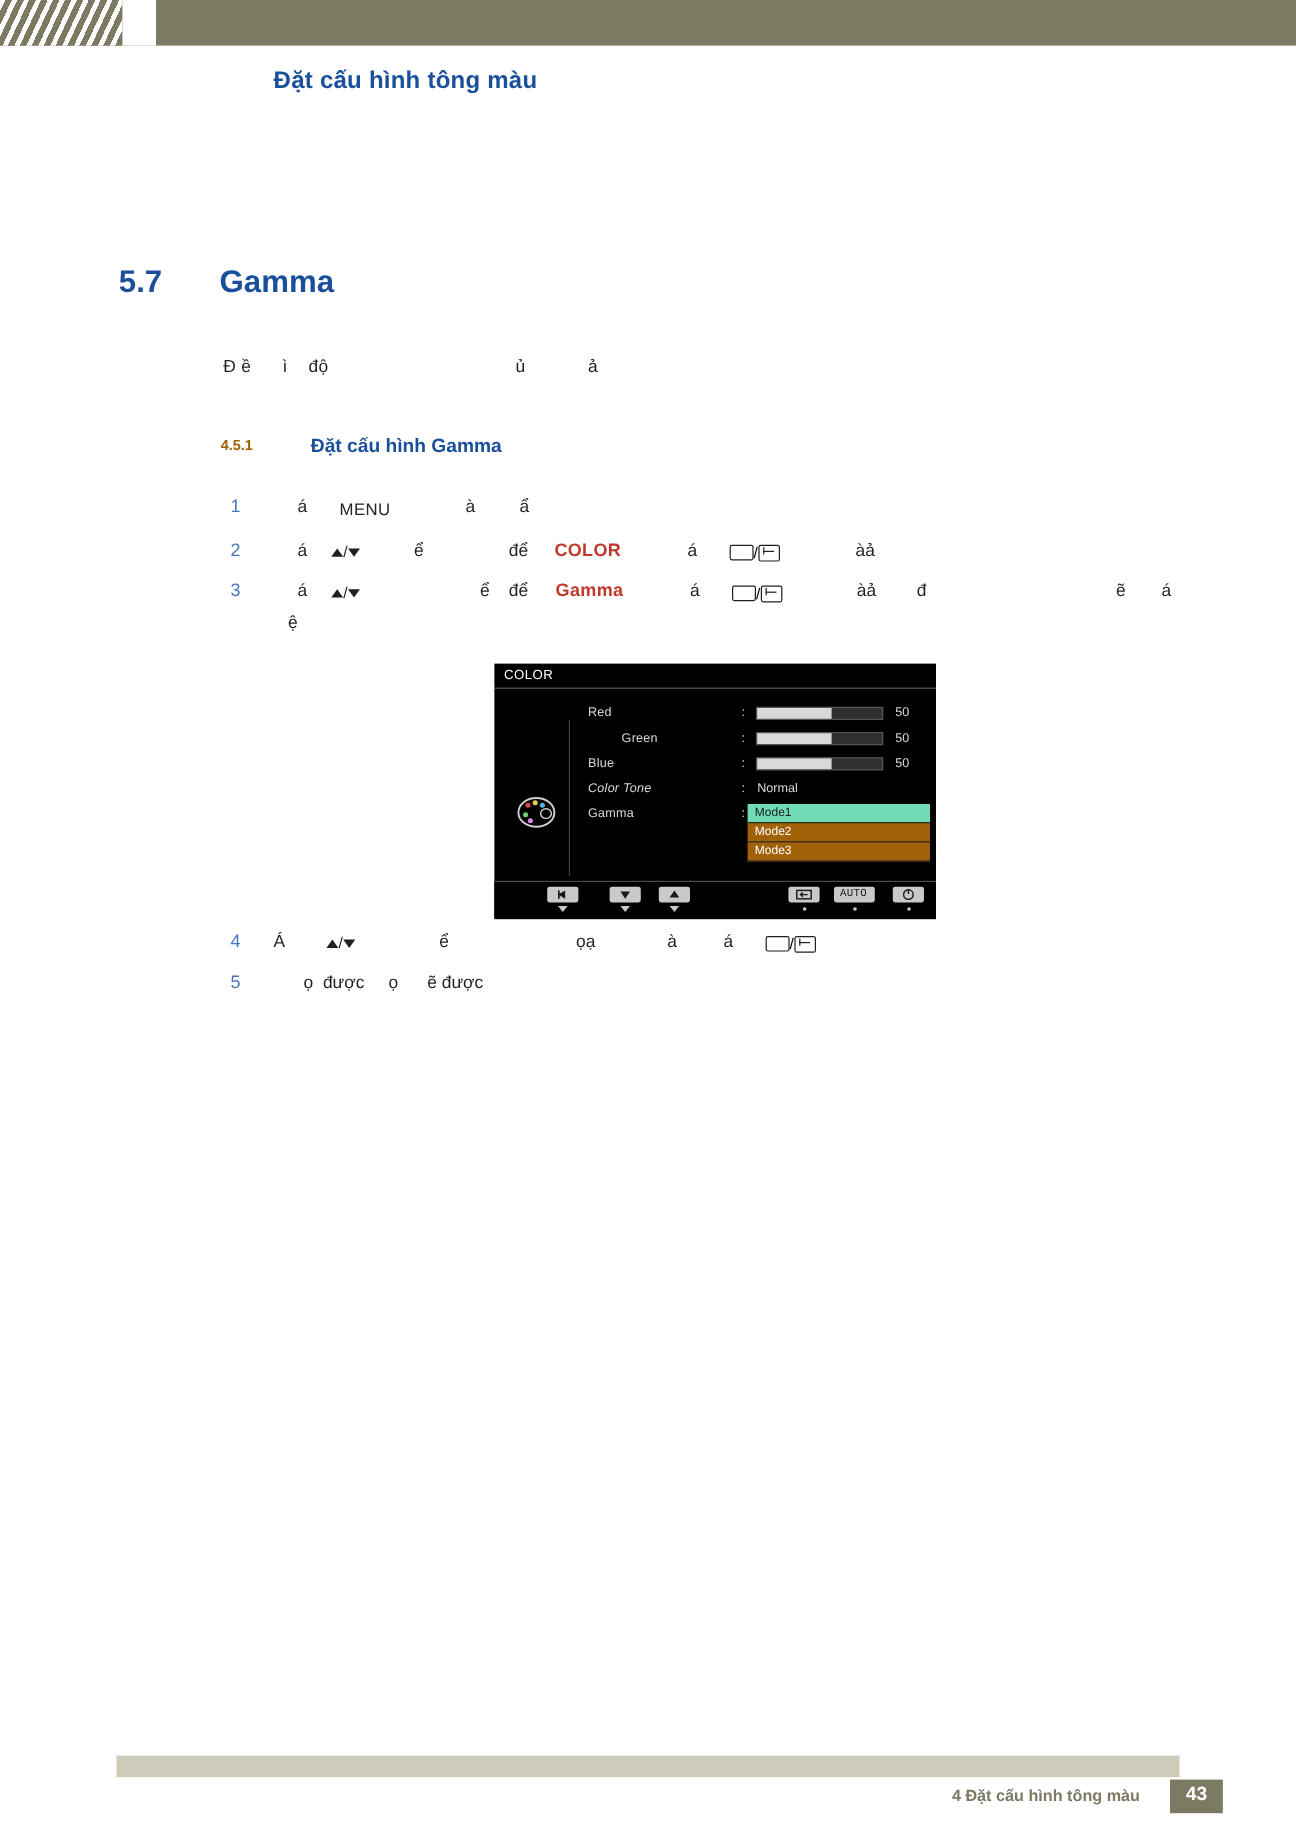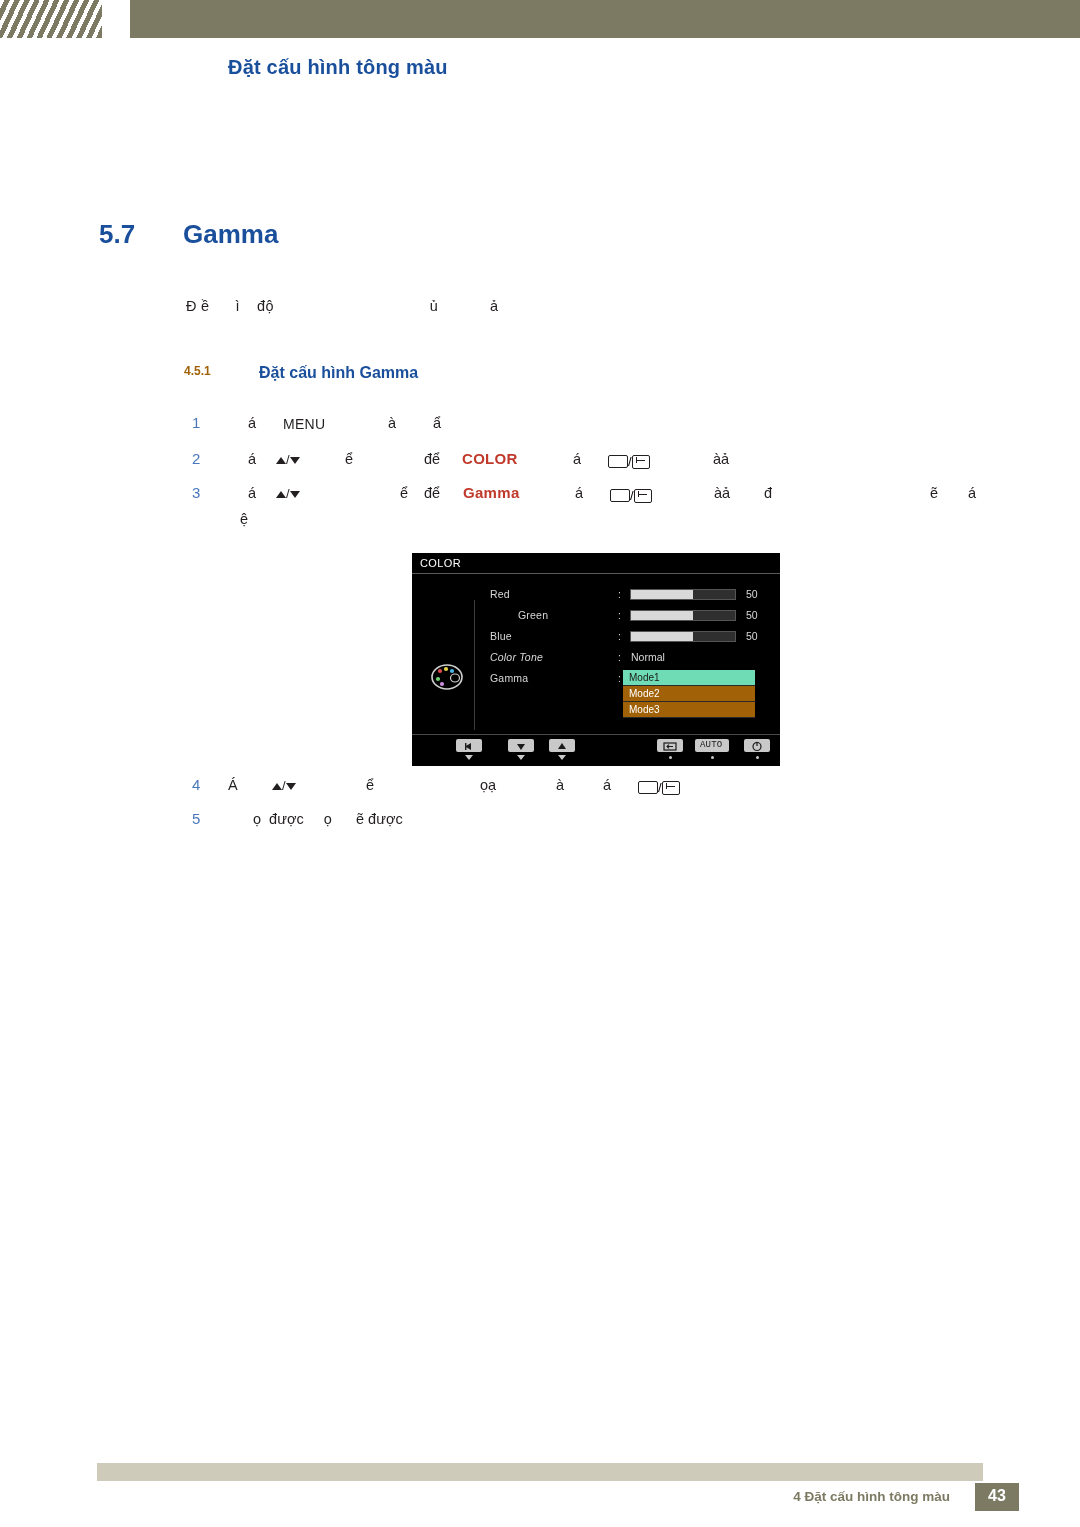--- a/index.html
+++ b/index.html
@@ -224,21 +224,21 @@
     background: #d9d9d9;
   }
   .osd-val {
     position: absolute;
     font-size: 10.5px;
     color: #d8d8d8;
   }
   .osd-submenu {
     position: absolute;
     left: 616px;
-    width: 132px;
+    width: 152px;
   }
   .osd-sub-item {
     font-size: 10px;
     color: #ffffff;
     padding: 2px 0 2px 6px;
     background: #a16207;
     border-bottom: 1px solid #2a2a2a;
   }
   .osd-sub-item.sel {
     background: #6fdcb5;

